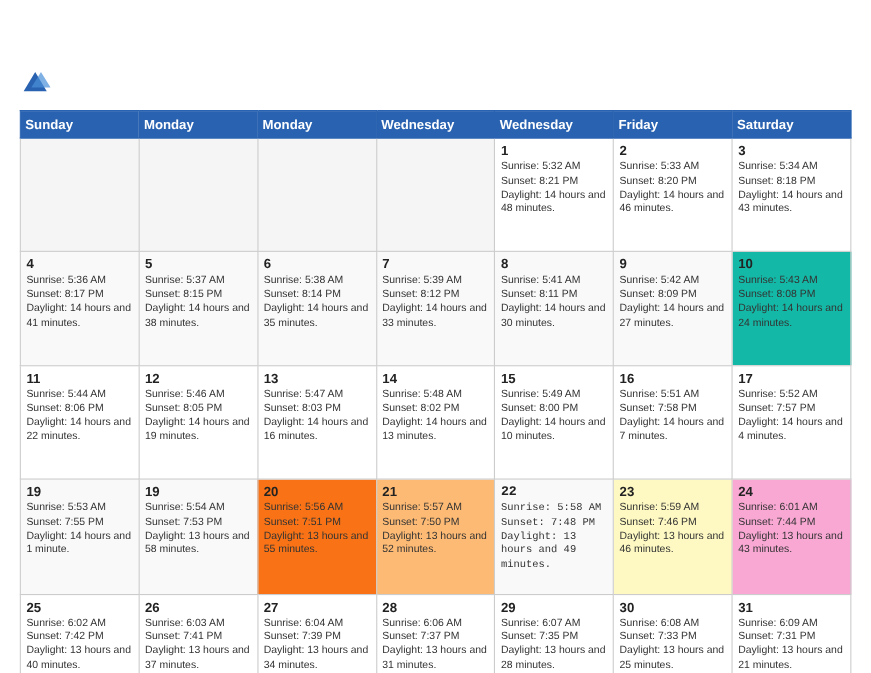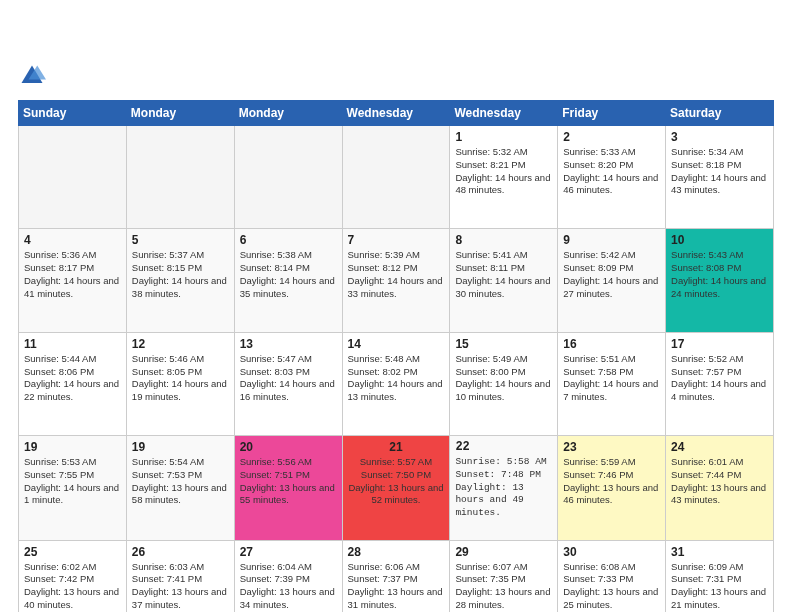--- a/index.html
+++ b/index.html
@@ -224,37 +224,37 @@
         </tr>
         <tr>
           <td style="background: rgb(249, 249, 249);">
             <span class="day-num">19</span>
             <div class="day-info">Sunrise: 5:53 AM<br>Sunset: 7:55 PM<br>Daylight: 14 hours and 1 minute.</div>
           </td>
           <td style="background: rgb(249, 249, 249);">
             <span class="day-num">19</span>
             <div class="day-info">Sunrise: 5:54 AM<br>Sunset: 7:53 PM<br>Daylight: 13 hours and 58 minutes.</div>
           </td>
-          <td style="background: #ec4899;">
+          <td style="background: #f97316;">
             <span class="day-num">20</span>
             <div class="day-info">Sunrise: 5:56 AM<br>Sunset: 7:51 PM<br>Daylight: 13 hours and 55 minutes.</div>
           </td>
-          <td style="background: #ef4444; text-align: center;">
+          <td style="background: #fdba74;">
             <span class="day-num">21</span>
             <div class="day-info">Sunrise: 5:57 AM<br>Sunset: 7:50 PM<br>Daylight: 13 hours and 52 minutes.</div>
           </td>
           <td style="background: rgb(249, 249, 249); font-family: Liberation Mono, monospace;">
             <span class="day-num">22</span>
             <div class="day-info">Sunrise: 5:58 AM<br>Sunset: 7:48 PM<br>Daylight: 13 hours and 49 minutes.</div>
           </td>
           <td style="background: #fef9c3;">
             <span class="day-num">23</span>
             <div class="day-info">Sunrise: 5:59 AM<br>Sunset: 7:46 PM<br>Daylight: 13 hours and 46 minutes.</div>
           </td>
-          <td style="background: #fef9c3;">
+          <td style="background: #f9a8d4;">
             <span class="day-num">24</span>
             <div class="day-info">Sunrise: 6:01 AM<br>Sunset: 7:44 PM<br>Daylight: 13 hours and 43 minutes.</div>
           </td>
         </tr>
         <tr>
           <td>
             <span class="day-num">25</span>
             <div class="day-info">Sunrise: 6:02 AM<br>Sunset: 7:42 PM<br>Daylight: 13 hours and 40 minutes.</div>
           </td>
           <td>

